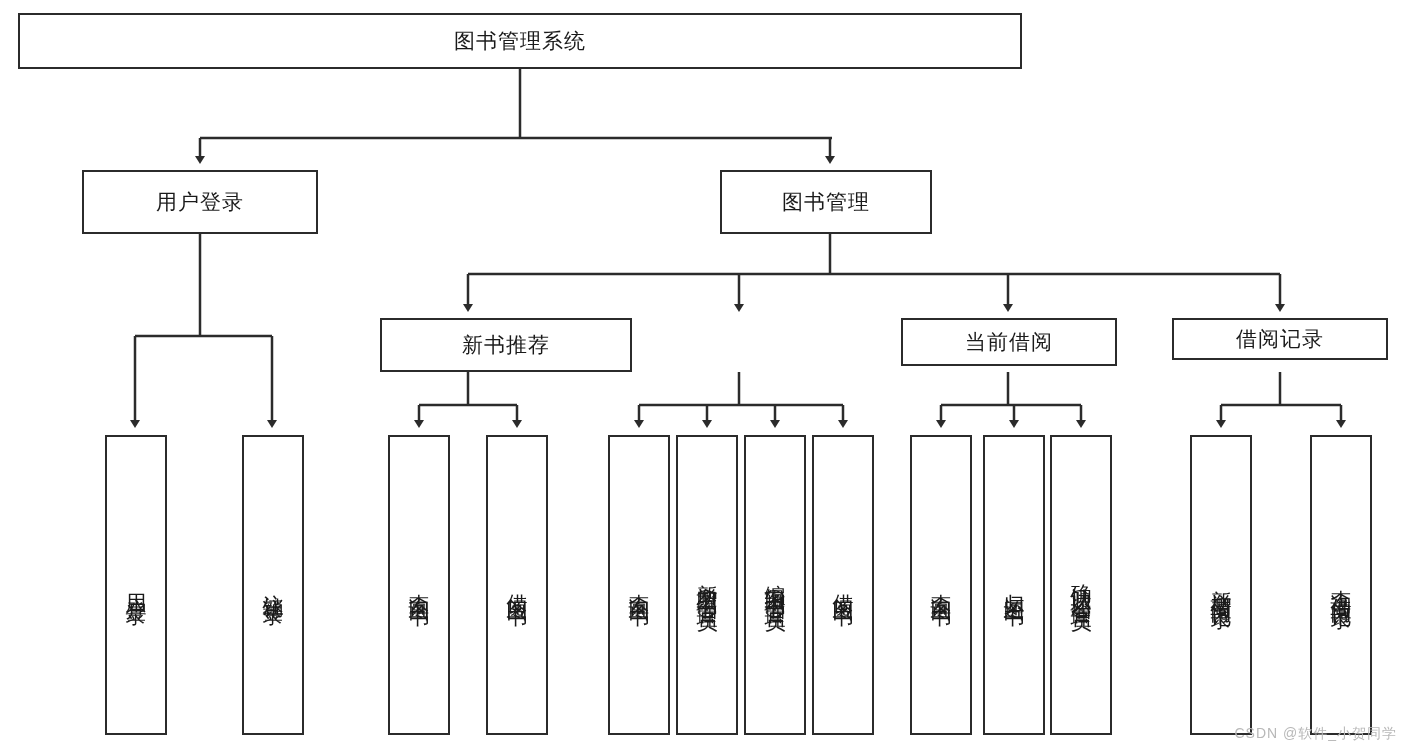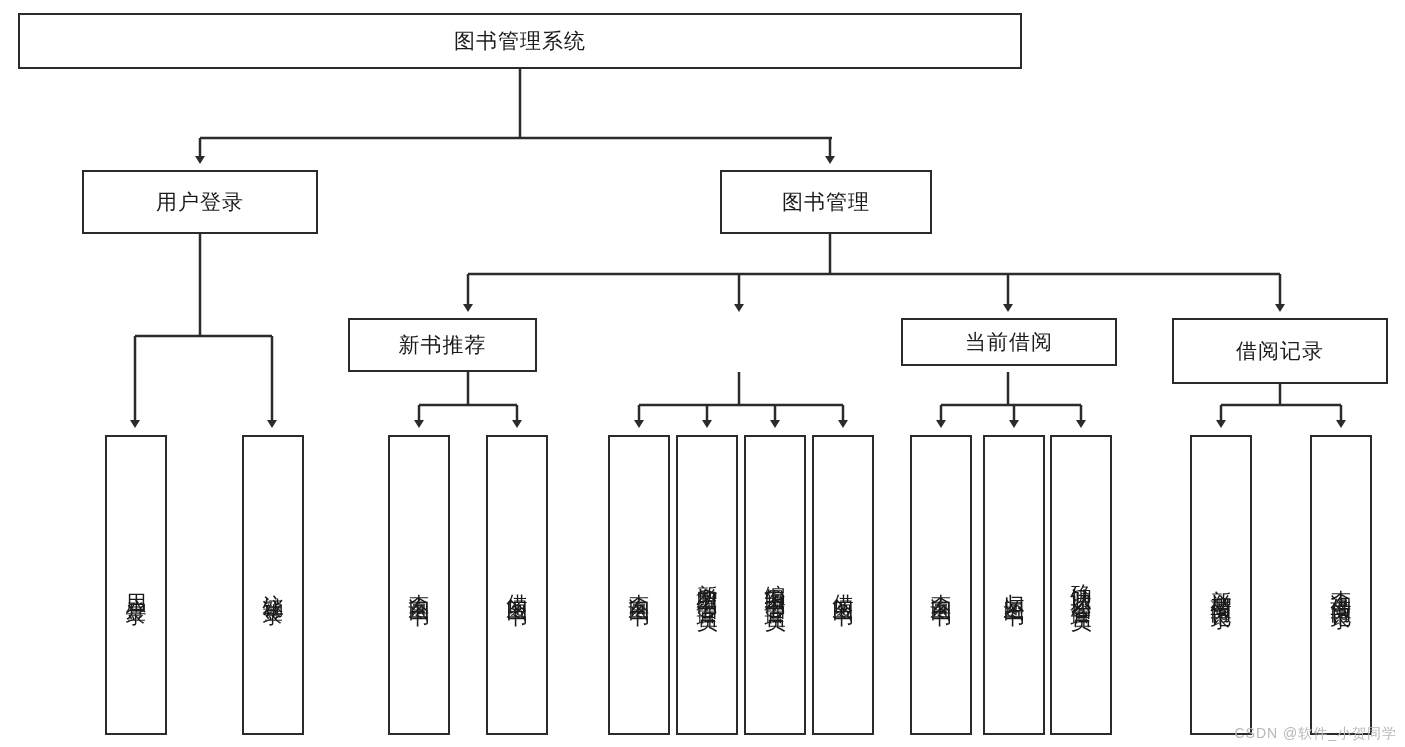--- a/index.html
+++ b/index.html
@@ -125,27 +125,27 @@
     <span class="node-label">图书管理系统</span>
   </div>
 
   <div class="node-box horizontal" style="left:82px; top:170px; width:236px; height:64px;">
     <span class="node-label">用户登录</span>
   </div>
   <div class="node-box horizontal" style="left:712px; top:170px; width:212px; height:64px;margin-left:8px;">
     <span class="node-label">图书管理</span>
   </div>
 
-  <div class="node-box horizontal" style="left:348px; top:318px; width:189px; height:54px;">
+  <div class="node-box horizontal" style="left:380px; top:318px; width:252px; height:54px;">
     <span class="node-label">新书推荐</span>
   </div>
   <div class="node-box horizontal" style="left:901px; top:318px; width:216px; height:48px;">
     <span class="node-label">当前借阅</span>
   </div>
-  <div class="node-box horizontal" style="left:1172px; top:318px; width:216px; height:66px;">
+  <div class="node-box horizontal" style="left:1172px; top:318px; width:216px; height:42px;">
     <span class="node-label">借阅记录</span>
   </div>
 
   <div class="node-box vertical" style="left:105px; top:435px; width:62px; height:300px;">
     <span class="node-label">用户登录</span>
   </div>
   <div class="node-box vertical" style="left:242px; top:435px; width:62px; height:300px;">
     <span class="node-label">注销登录</span>
   </div>
 

